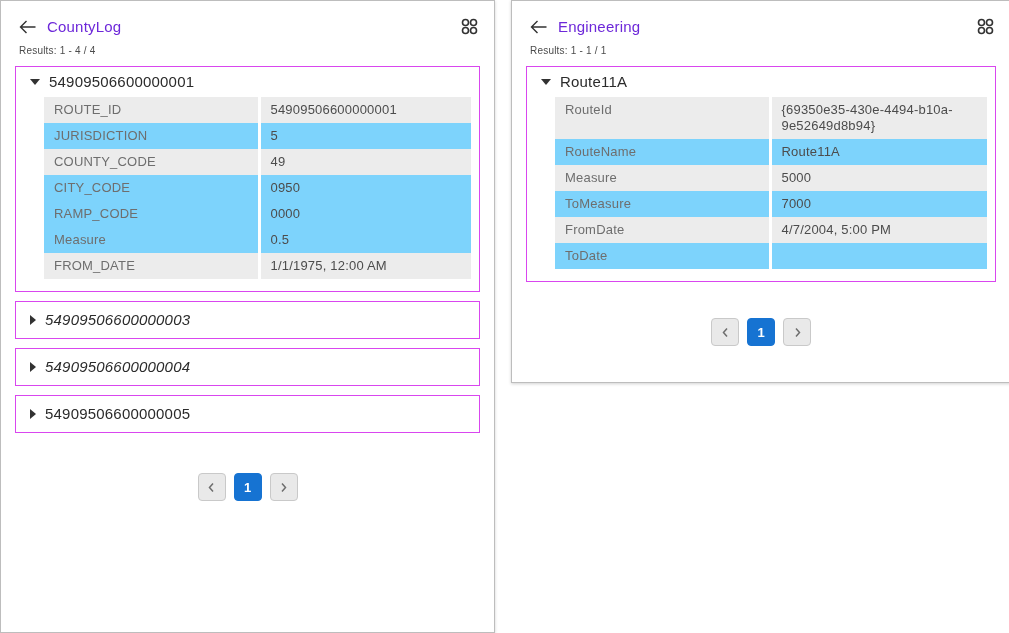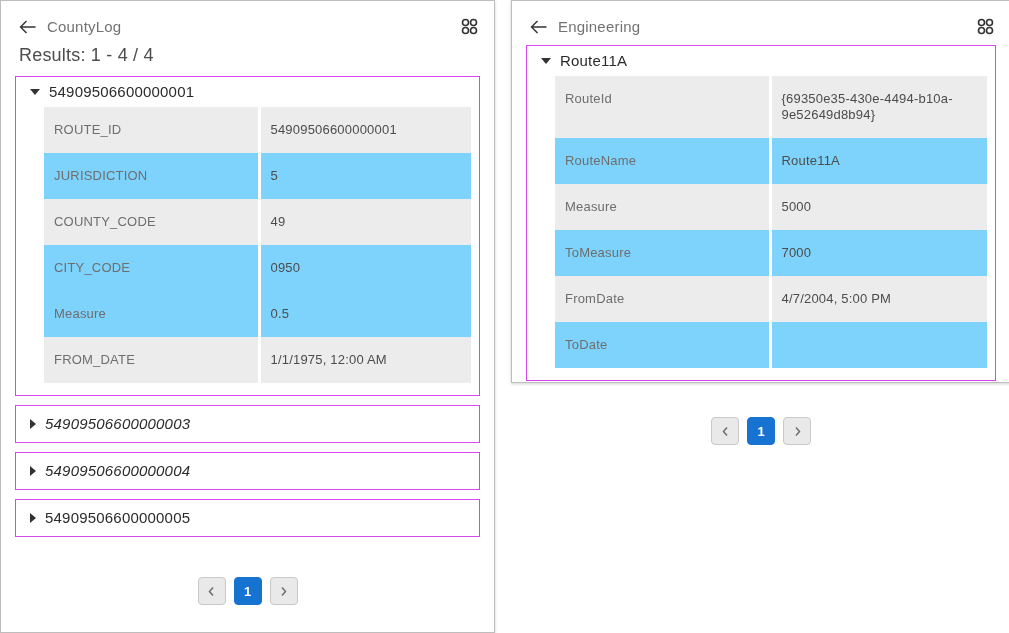--- a/index.html
+++ b/index.html
@@ -7,38 +7,38 @@
     font-family:"Liberation Sans","DejaVu Sans",sans-serif; }
   body { position:relative; color:#323232; }
 
   .panel { position:absolute; top:0; background:#ffffff;
     border:1px solid #bdbdbd; box-shadow:0 1px 3px rgba(0,0,0,.18); }
   .panel-left  { left:0;    width:495px; height:633px; }
   .panel-right { left:511px; width:500px; height:383px; }
 
   .panel-header { display:flex; align-items:center; gap:11px; padding:17px 16px 0 18px; }
   .back-btn { display:flex; align-items:center; cursor:pointer; }
-  .panel-title { font-size:15px; color:#737373; letter-spacing:.2px; }
+  .panel-title { font-size:15px; color:#6d28d9; letter-spacing:.2px; }
   .apps-btn { margin-left:auto; display:flex; align-items:center; cursor:pointer; }
 
-  .results { margin-top:10px; padding:0 18px; font-size:18px; color:#4c4c4c; letter-spacing:.2px; }
+  .results { margin-top:10px; padding:0 18px; font-size:10px; color:#4c4c4c; letter-spacing:.2px; }
 
   .content { margin-top:10px; padding:0 14px; }
 
   .feature-card { border:1px solid #d946ef; background:#fff; margin-bottom:9px; }
   .fc-header { display:flex; align-items:center; gap:9px; padding:7px 14px; cursor:pointer; }
   .fc-title { font-size:15px; color:#2b2b2b; line-height:16px; letter-spacing:.2px; }
   .caret-down { width:0; height:0; border-left:5px solid transparent;
     border-right:5px solid transparent; border-top:6px solid #323232; }
   .caret-right { width:0; height:0; border-top:5px solid transparent;
     border-bottom:5px solid transparent; border-left:6px solid #323232; }
 
   table.fields { border-collapse:collapse; margin:0 8px 12px 28px;
     width:calc(100% - 36px); table-layout:fixed; font-size:13px; }
-  table.fields td { padding:15px 10px; line-height:16px; vertical-align:top; letter-spacing:.2px; }
+  table.fields td { padding:5px 10px; line-height:16px; vertical-align:top; letter-spacing:.2px; }
   td.f-label { width:215px; color:#6e6e6e; border-right:3px solid #ffffff; }
   td.f-value { color:#4c4c4c; overflow-wrap:anywhere; }
   tr.row-odd  td { background:#ececec; }
   tr.row-even td { background:#7dd3fc; }
   tr.row-odd  td.f-label, tr.row-even td.f-label { border-right-color:#ffffff; }
 
   .pagination { display:flex; justify-content:center; align-items:center; gap:8px; }
   .pag-left  { margin-top:40px; }
   .pag-right { margin-top:36px; }
   .pg-btn { width:28px; height:28px; border-radius:4px; display:flex;
@@ -88,20 +88,24 @@
         </tr>
         <tr class="row-odd">
           <td class="f-label">COUNTY_CODE</td>
           <td class="f-value">49</td>
         </tr>
         <tr class="row-even">
           <td class="f-label">CITY_CODE</td>
           <td class="f-value">0950</td>
         </tr>
         <tr class="row-even">
+          <td class="f-label">RAMP_CODE</td>
+          <td class="f-value">0000</td>
+        </tr>
+        <tr class="row-even">
           <td class="f-label">Measure</td>
           <td class="f-value">0.5</td>
         </tr>
         <tr class="row-odd">
           <td class="f-label">FROM_DATE</td>
           <td class="f-value">1/1/1975, 12:00 AM</td>
         </tr>
       </tbody>
         </table>
     </div>
@@ -151,20 +155,21 @@
     <span class="panel-title">Engineering</span>
     <span class="apps-btn">
       <svg width="17" height="17" viewBox="0 0 17 17">
         <circle cx="4.5" cy="4.5" r="3" fill="none" stroke="#323232" stroke-width="1.6"></circle>
         <circle cx="12.5" cy="4.5" r="3" fill="none" stroke="#323232" stroke-width="1.6"></circle>
         <circle cx="4.5" cy="12.5" r="3" fill="none" stroke="#323232" stroke-width="1.6"></circle>
         <circle cx="12.5" cy="12.5" r="3" fill="none" stroke="#323232" stroke-width="1.6"></circle>
       </svg>
     </span>
   </div>
+  <div class="results">Results: 1 - 1 / 1</div>
 
   <div class="content">
     <div class="feature-card">
       <div class="fc-header">
         <span class="caret-down"></span>
         <span class="fc-title">Route11A</span>
       </div>
       <table class="fields">
         <tbody>
             <tr class="row-odd">

